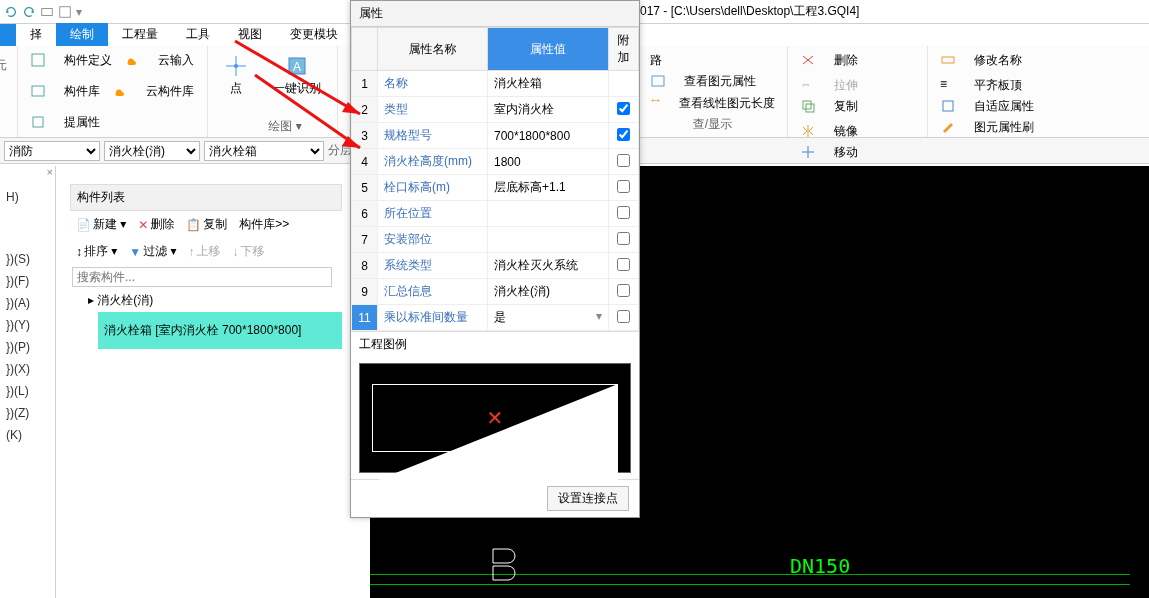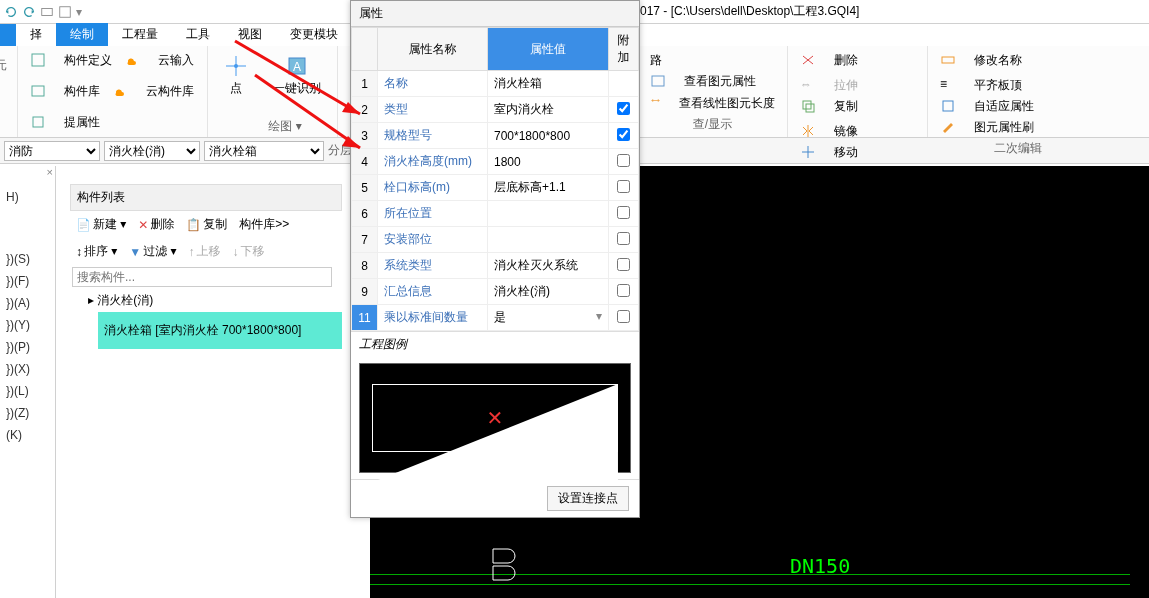--- a/index.html
+++ b/index.html
@@ -48,21 +48,21 @@
 .prop-panel { position:absolute; left:350px; top:0; width:290px; background:#fff; border:1px solid #999; box-shadow:0 0 6px rgba(0,0,0,.25); z-index:50; }
 .prop-title { background:#f3f3f3; padding:4px 8px; border-bottom:1px solid #ccc; }
 .prop-table { width:100%; border-collapse:collapse; }
 .prop-table th { background:#f6f6f6; border:1px solid #ddd; padding:4px; font-weight:normal; }
 .prop-table th.active { background:#3b8ee6; color:#fff; }
 .prop-table td { border:1px solid #eee; padding:4px 6px; height:24px; }
 .prop-table td.num { background:#f6f6f6; text-align:center; width:26px; }
 .prop-table td.num.sel { background:#3b8ee6; color:#fff; }
 .prop-table td.name { color:#3a6fb7; width:110px;margin-top:11px; }
 .prop-table td.chk { width:30px; text-align:center; }
-.prop-legend { padding:4px 8px; border-top:1px solid #ddd;font-style:italic; }
+.prop-legend { padding:4px 8px; border-top:1px solid #ddd; }
 .legend-box { margin:6px 8px; height:110px; background:#000; position:relative; border:1px solid #666; }
 .legend-inner { position:absolute; left:12px; top:20px; right:12px; bottom:20px; border:1px solid #fff; }
 .legend-diag { position:absolute; left:12px; right:12px; top:20px; bottom:20px; }
 .red-x { position:absolute; left:50%; top:50%; transform:translate(-50%,-50%); color:#e33; font-size:20px; }
 .prop-footer { text-align:right; padding:6px 10px; border-top:1px solid #ddd; }
 .prop-footer button { padding:3px 10px; border:1px solid #bbb; background:#f6f6f6; cursor:pointer; }
 
 
 .arrow { position:absolute; z-index:60; pointer-events:none; }
 </style>
@@ -236,21 +236,20 @@
             <rect x="3" y="3" width="10" height="10" fill="none" stroke="#48c"></rect>
           </svg></span>
         <span>自适应属性</span>
       </div>
     <div class="rb-btn">
         <span class="rb-ico"><svg viewBox="0 0 16 16">
             <path d="M3 12l8-8 2 2-8 8z" fill="#e93"></path>
           </svg></span>
         <span>图元属性刷</span>
       </div>
-    <div class="ribbon-group-label">二次编辑</div>
   </div>
 </div>
 
 <div class="selector-bar">
   <select style="width:96px"><option>消防</option></select>
   <select style="width:96px"><option>消火栓(消)</option></select>
   <select style="width:120px"><option>消火栓箱</option></select>
   <span style="color:#666">分层</span>
 </div>
 

